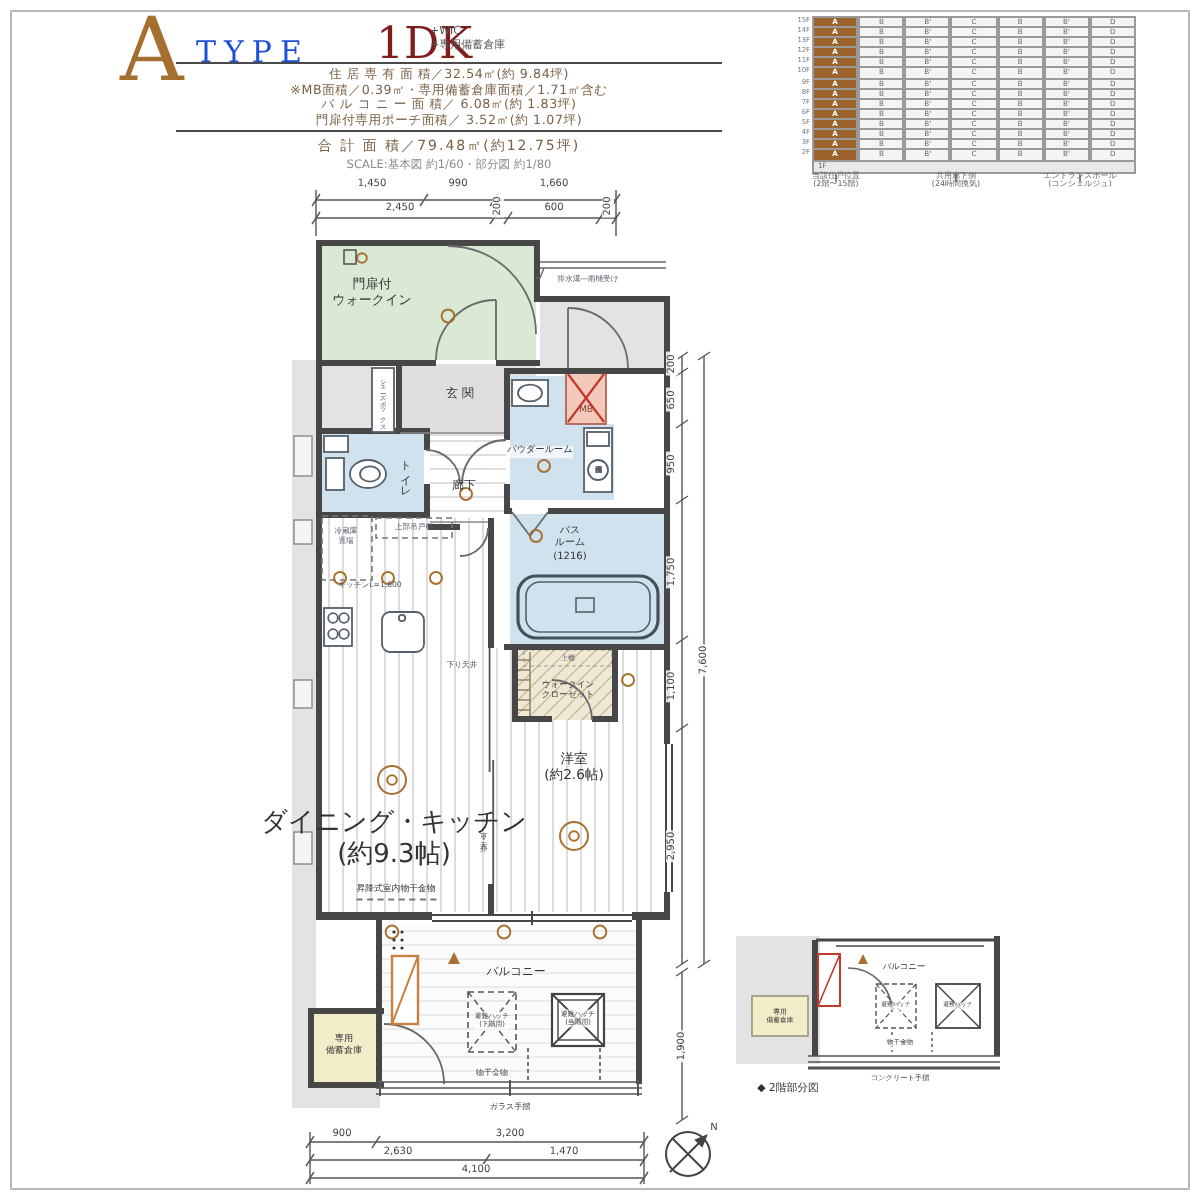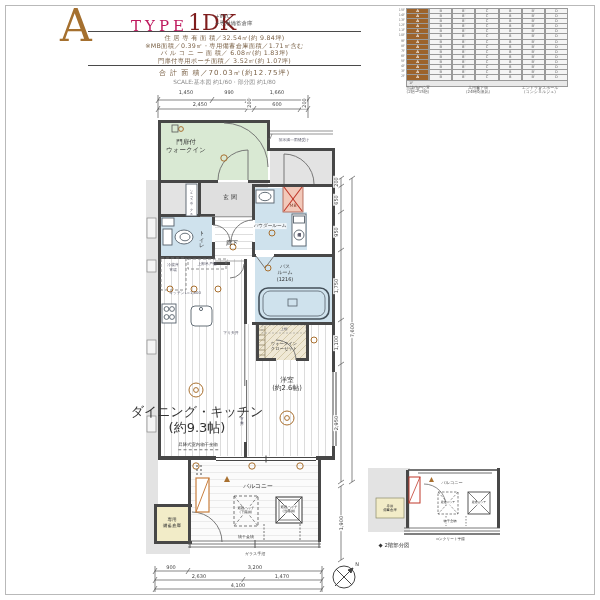--- a/index.html
+++ b/index.html
@@ -3,21 +3,21 @@
 <meta charset="utf-8">
 <style>
   html,body{margin:0;padding:0;}
   body{width:600px;height:600px;position:relative;background:#ffffff;
        font-family:"DejaVu Sans",sans-serif;color:#333;overflow:hidden;}
   .frame{position:absolute;inset:5px;border:1px solid #b9b9b9;pointer-events:none;z-index:0;}
   svg.draw{position:absolute;left:0;top:0;z-index:1;}
   
   .hdr{position:absolute;left:60px;top:4px;width:305px;z-index:3;}
   .hdr .tletter{position:absolute;left:0;top:-4px;font:44px "DejaVu Serif",serif;color:#a5702f;}
-  .hdr .tword{position:absolute;left:38px;top:13px;font:15px "DejaVu Serif",serif;letter-spacing:4px;color:#be185d;margin-left:33px;}
+  .hdr .tword{position:absolute;left:38px;top:13px;font:15px "DejaVu Serif",serif;letter-spacing:4px;color:#1d4ed8;}
   .hdr .pname{position:absolute;left:112px;top:6px;font:22px "DejaVu Serif",serif;color:#7f1d1d;margin-left:16px;}
   .hdr .psuf{position:absolute;left:155px;top:9px;font:5.5px/1.3 "DejaVu Sans",sans-serif;color:#555;white-space:pre-line;text-align:left;}
   .rule1{position:absolute;left:28px;top:27px;width:273px;border-top:1.6px solid #4a4a4a;}
   .rule2{position:absolute;left:28px;top:61px;width:273px;border-top:1px solid #4a4a4a;}
   .areas{position:absolute;left:28px;top:30px;width:273px;text-align:center;
          font-size:6.3px;line-height:7.6px;color:#7b6247;letter-spacing:.3px;}
   .total{position:absolute;left:28px;top:64px;width:273px;text-align:center;font-size:7px;color:#7b6247;letter-spacing:1px;}
   .scaleline{position:absolute;left:28px;top:74px;width:273px;text-align:center;font-size:5.8px;color:#8a8a8a;}
   
   .stack{position:absolute;left:392px;top:8px;width:176px;z-index:3;}
@@ -353,21 +353,21 @@
   <div class="pname">1DK</div>
   <div class="psuf"><span>+WIC</span><br><span>+専用備蓄倉庫</span></div>
   <div class="rule1"></div>
   <div class="areas">
       <div>住 居 専 有 面 積／32.54㎡(約 9.84坪)</div>
       <div>※MB面積／0.39㎡・専用備蓄倉庫面積／1.71㎡含む</div>
       <div>バ ル コ ニ ー 面 積／ 6.08㎡(約 1.83坪)</div>
       <div>門扉付専用ポーチ面積／ 3.52㎡(約 1.07坪)</div>
     </div>
   <div class="rule2"></div>
-  <div class="total">合 計 面 積／70.03㎡(約12.75坪)</div>
+  <div class="total">合 計 面 積／79.48㎡(約12.75坪)</div>
   <div class="scaleline">SCALE:基本図 約1/60・部分図 約1/80</div>
 </div>
 
 <div class="stack">
   <div>
       <div class="srow">
         <div class="sfloor">15F</div>
         <div class="scell a">A</div>
         <div class="scell">B</div>
         <div class="scell">B'</div>

